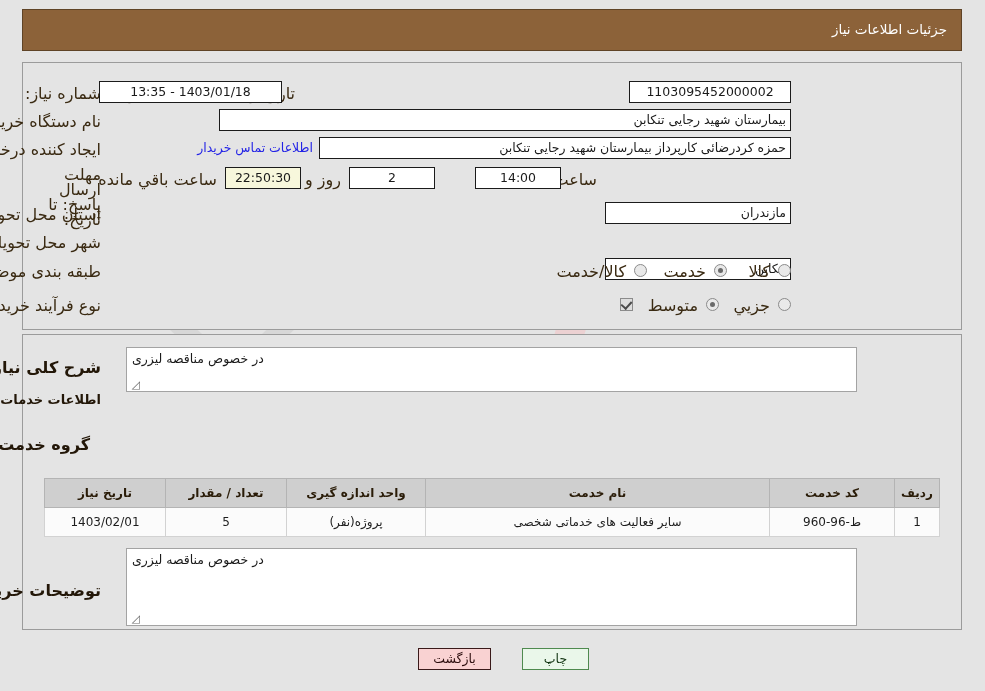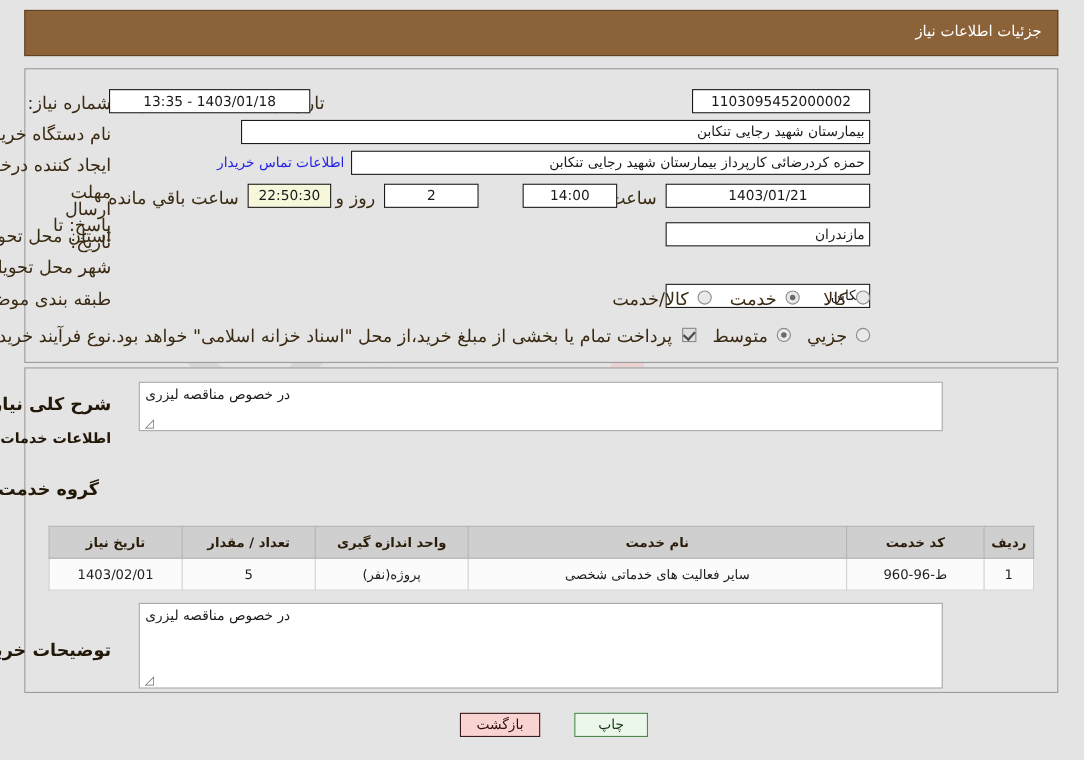--- a/index.html
+++ b/index.html
@@ -324,21 +324,20 @@
   <div class="fld ctr" style="right:703px; top:81px; width:183px;">1403/01/18 - 13:35</div>
 
   <div class="lbl" style="right:884px; top:112px;">نام دستگاه خریدار:</div>
   <div class="fld rtl-txt" style="right:194px; top:109px; width:572px;">بیمارستان شهید رجایی تنکابن</div>
 
   <div class="lbl" style="right:884px; top:140px;">ایجاد کننده درخواست:</div>
   <div class="fld rtl-txt" style="right:194px; top:137px; width:472px;">حمزه کردرضائی کارپرداز بیمارستان شهید رجایی تنکابن</div>
   <div class="lbl-blue" style="right:672px; top:140px;">اطلاعات تماس خریدار</div>
 
   <div class="lbl" style="right:884px; top:167px; width:84px; white-space:normal; text-align:right; line-height:15px;">مهلت ارسال پاسخ: تا تاریخ:</div>
-  <div class="fld ctr" style="right:194px; top:167px; width:186px;">1403/01/21</div>
   <div class="lbl" style="right:388px; top:170px;">ساعت</div>
   <div class="fld num" style="right:424px; top:167px; width:86px;">14:00</div>
   <div class="fld num" style="right:550px; top:167px; width:86px;">2</div>
   <div class="lbl" style="right:644px; top:170px;">روز و</div>
   <div class="fld timer" style="right:684px; top:167px; width:76px;">22:50:30</div>
   <div class="lbl" style="right:768px; top:170px;">ساعت باقي مانده</div>
 
   <div class="lbl" style="right:884px; top:205px;">استان محل تحویل:</div>
   <div class="fld rtl-txt" style="right:194px; top:202px; width:186px;">مازندران</div>
 
@@ -352,21 +351,20 @@
   <div class="lbl" style="right:279px; top:262px;">خدمت</div>
   <div class="radio" style="right:338px; top:264px;"></div>
   <div class="lbl" style="right:359px; top:262px;">کالا/خدمت</div>
 
   <div class="lbl" style="right:884px; top:296px;">نوع فرآیند خرید :</div>
   <div class="radio" style="right:194px; top:298px;"></div>
   <div class="lbl" style="right:215px; top:296px;">جزیي</div>
   <div class="radio on" style="right:266px; top:298px;"></div>
   <div class="lbl" style="right:287px; top:296px;">متوسط</div>
   <div class="chk on" style="right:352px; top:298px;"></div>
-  <div class="lbl" style="right:374px; top:296px;">پرداخت تمام یا بخشی از مبلغ خرید،از محل "اسناد خزانه اسلامی" خواهد بود.</div>
 
   <div class="panel" id="panel-mid"></div>
 
   <div class="lbl lbl-b" style="right:884px; top:358px;">شرح کلی نیاز:</div>
   <div class="ta" style="right:128px; top:347px; width:731px; height:45px;">
     <span>در خصوص مناقصه لیزری</span>
     <span class="grip">◺</span>
   </div>
 
   <div class="lbl lbl-b" style="right:884px; top:392px; font-size:13px;">اطلاعات خدمات مورد نیاز</div>

